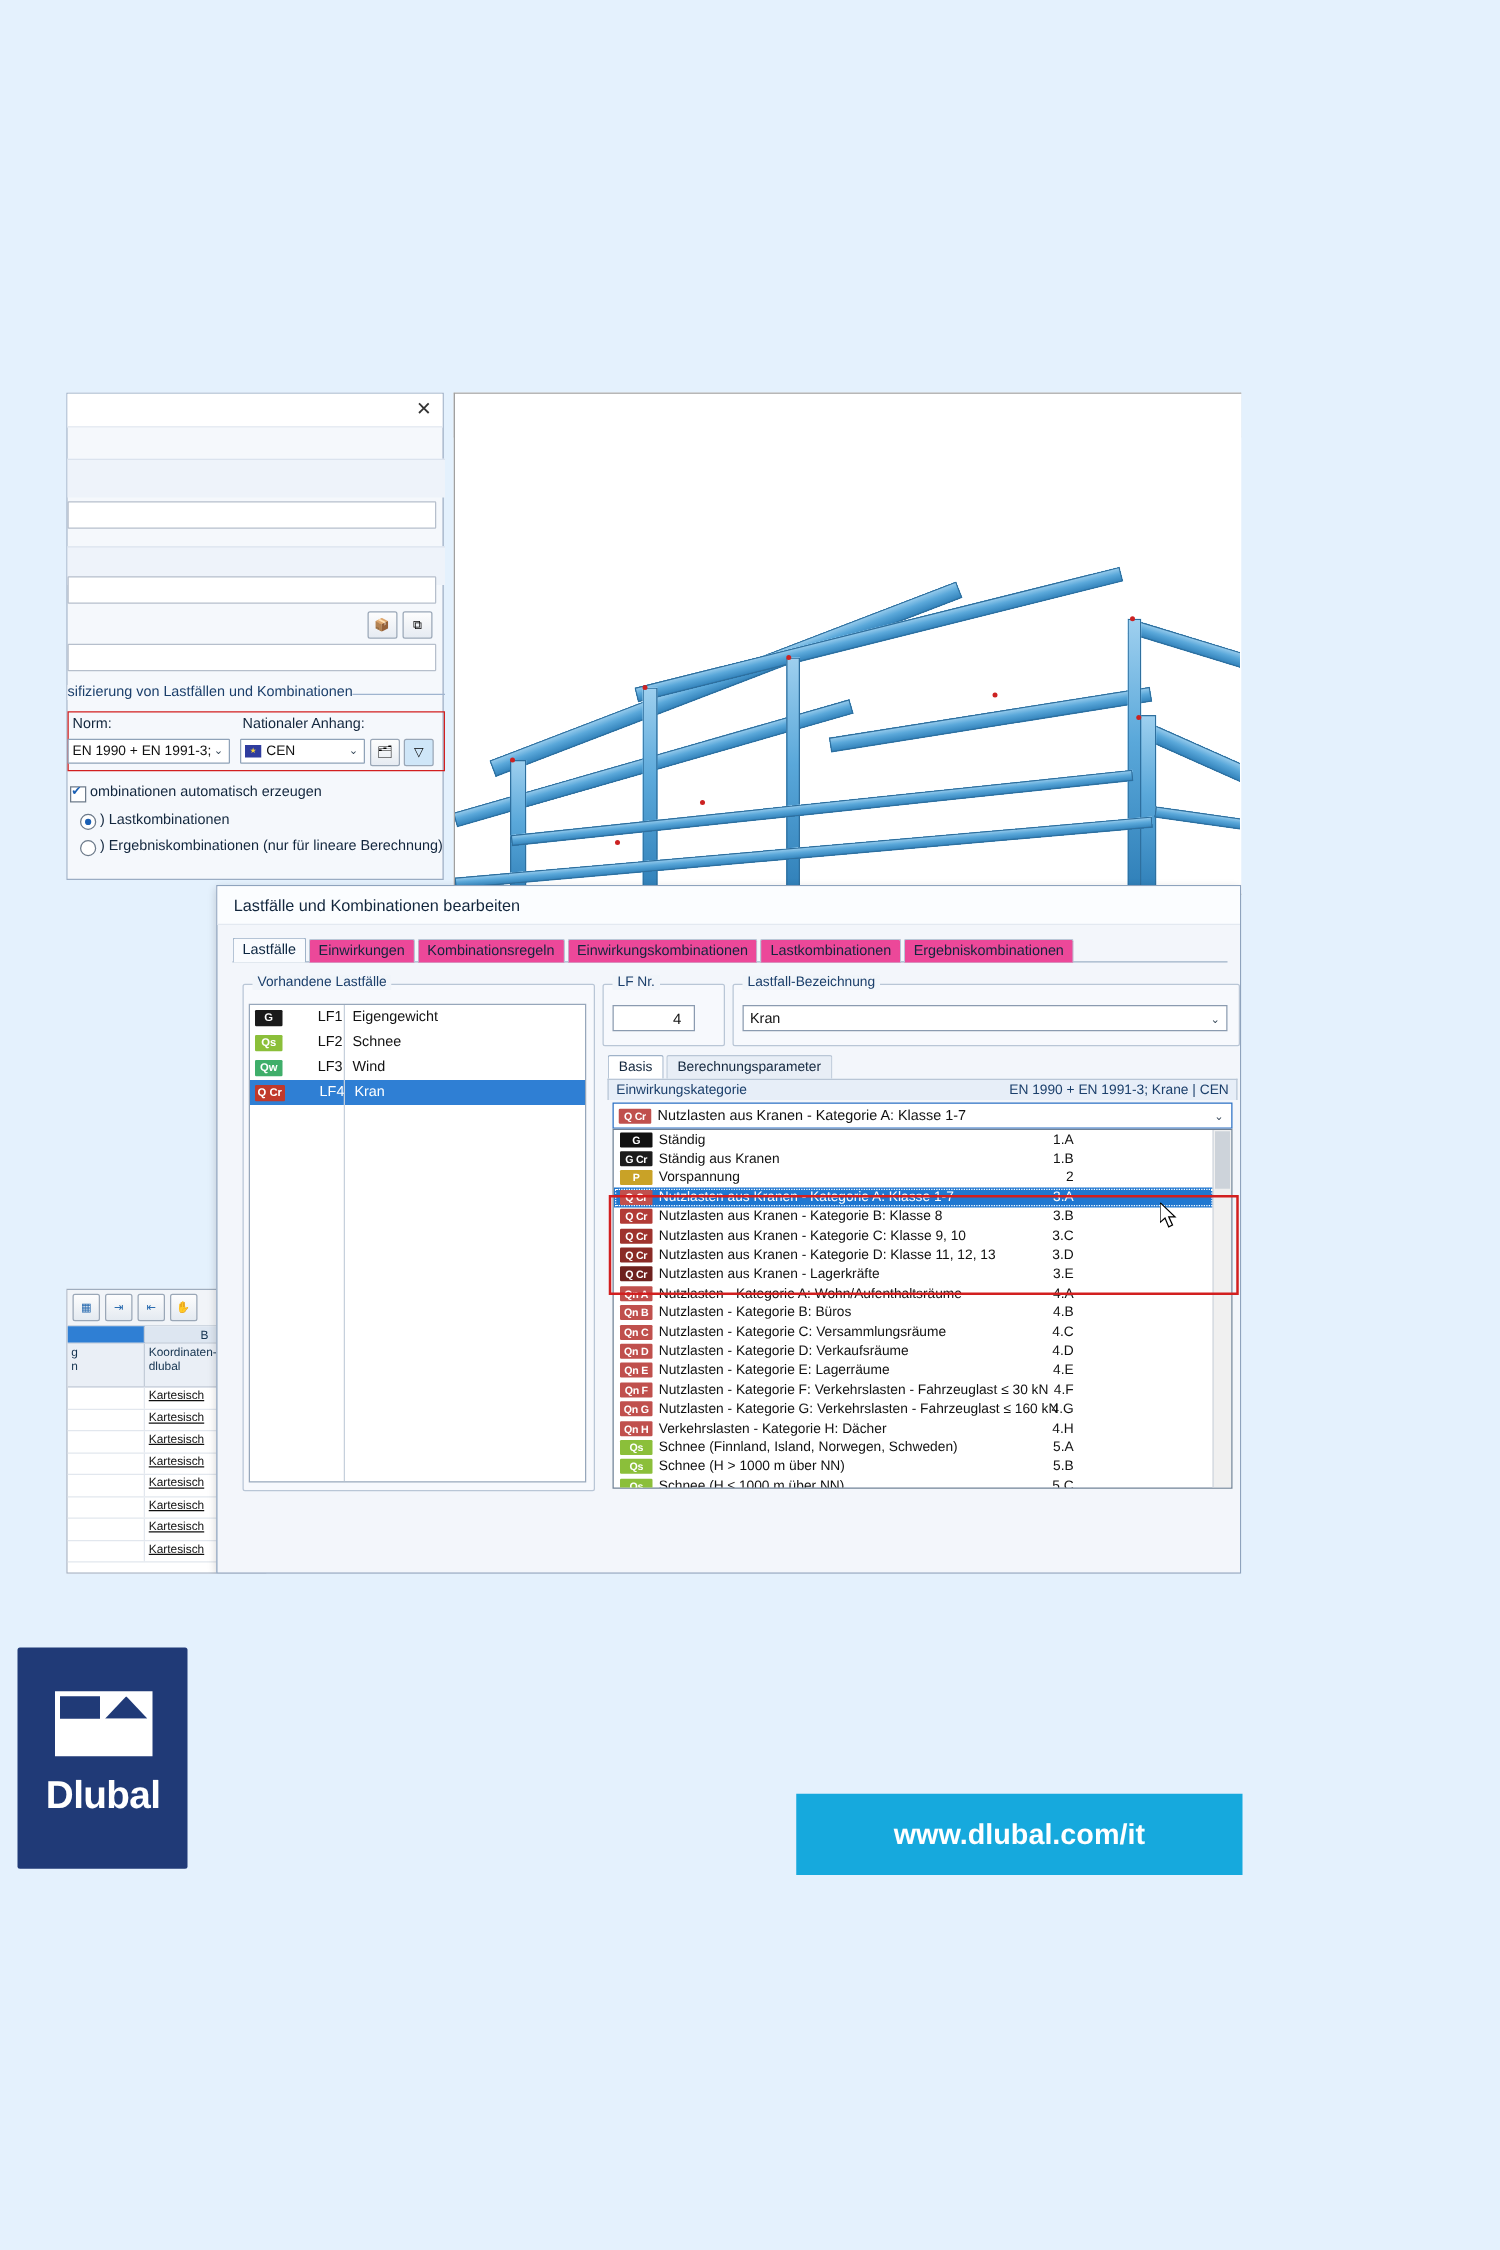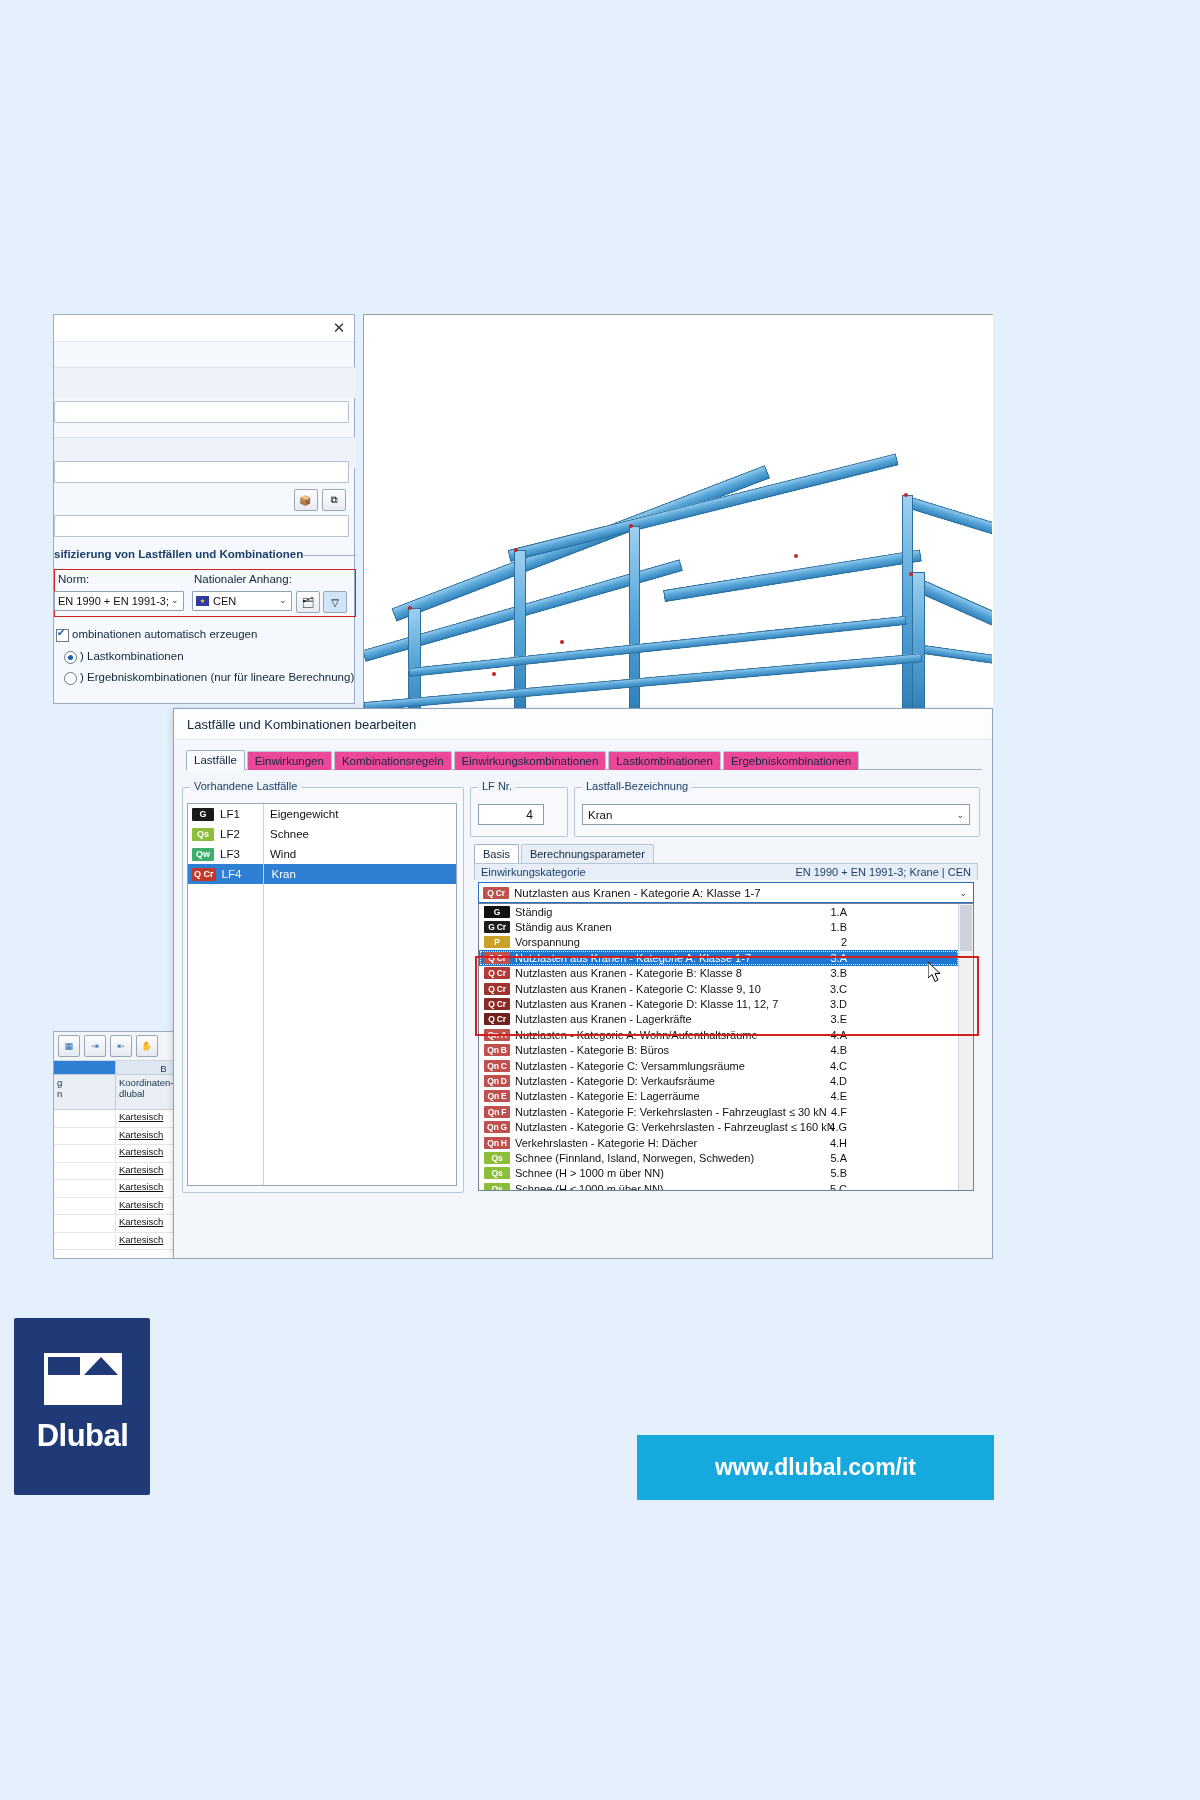--- a/index.html
+++ b/index.html
@@ -72,21 +72,21 @@
   .ld-btn{
     position:absolute;width:22px;height:20px;background:linear-gradient(#fdfdfd,#e6ebf2);
     border:1px solid #9aa7b7;border-radius:2px;display:flex;align-items:center;justify-content:center;
     font-size:10px;
   }
   .group{
     position:absolute;left:0px;width:302px;
     border-top:1px solid #9fb4cf;
   }
   .group-title{
-    position:absolute;font-size:11.5px;color:#1b3f6b;background:#f5f8fc;font-weight:bold;
+    position:absolute;font-size:11.5px;color:#1b3f6b;background:#f5f8fc;
   }
   .redbox{position:absolute;border:1.6px solid #d21f1f;box-sizing:border-box;}
   .lbl{position:absolute;font-size:11.5px;color:#12263d;white-space:nowrap;}
   .combo{
     position:absolute;height:20px;background:#fff;border:1px solid #8fa2b8;
     box-sizing:border-box;font-size:11px;color:#101010;
     display:flex;align-items:center;padding-left:3px;border-radius:1px;
   }
   .combo .arrow{
     position:absolute;right:3px;top:4px;width:9px;height:9px;color:#2c3e50;font-size:9px;line-height:9px;
@@ -138,21 +138,21 @@
     display:flex;align-items:flex-end;height:22px;margin:8px 0 0 12px;
     border-bottom:1px solid #9fb2c8;width:796px;box-sizing:border-box;
   }
   .tab{
     font-size:11.5px;color:#12263d;padding:3px 7px 3px 7px;
     border:1px solid #b9c6d6;border-bottom:none;background:#ec4899;
     margin-right:2px;border-radius:2px 2px 0 0;position:relative;top:1px;
   }
   .tab.active{background:#f9fbfe;border-color:#9fb2c8;color:#0b2540;top:1px;padding-bottom:4px;}
 
-  .panel{position:absolute;left:8px;top:68px;width:796px;height:470px;}
+  .panel{position:absolute;left:20px;top:68px;width:796px;height:470px;text-align:right;}
   .sub-group{
     position:absolute;border:1px solid #b9c6d6;border-radius:2px;background:#f7f9fd;
   }
   .sub-title{
     position:absolute;font-size:11px;color:#1b3f6b;background:#f1f5fa;
     padding:0 4px;
   }
   .listbox{
     position:absolute;background:#fff;border:1px solid #97a7bb;box-sizing:border-box;overflow:hidden;
   }
@@ -495,21 +495,21 @@
               <span>Nutzlasten aus Kranen - Kategorie B: Klasse 8</span>
               <span class="dd-code">3.B</span>
             </div>
             <div class="dd-row">
               <span class="dd-badge" style="background: rgb(158, 50, 45);">Q Cr</span>
               <span>Nutzlasten aus Kranen - Kategorie C: Klasse 9, 10</span>
               <span class="dd-code">3.C</span>
             </div>
             <div class="dd-row">
               <span class="dd-badge" style="background: rgb(138, 42, 38);">Q Cr</span>
-              <span>Nutzlasten aus Kranen - Kategorie D: Klasse 11, 12, 7</span>
+              <span>Nutzlasten aus Kranen - Kategorie D: Klasse 11, 12, 13</span>
               <span class="dd-code">3.D</span>
             </div>
             <div class="dd-row">
               <span class="dd-badge" style="background: rgb(110, 33, 30);">Q Cr</span>
               <span>Nutzlasten aus Kranen - Lagerkräfte</span>
               <span class="dd-code">3.E</span>
             </div>
             <div class="dd-row">
               <span class="dd-badge" style="background: rgb(192, 80, 77);">Qn A</span>
               <span>Nutzlasten - Kategorie A: Wohn/Aufenthaltsräume</span>

